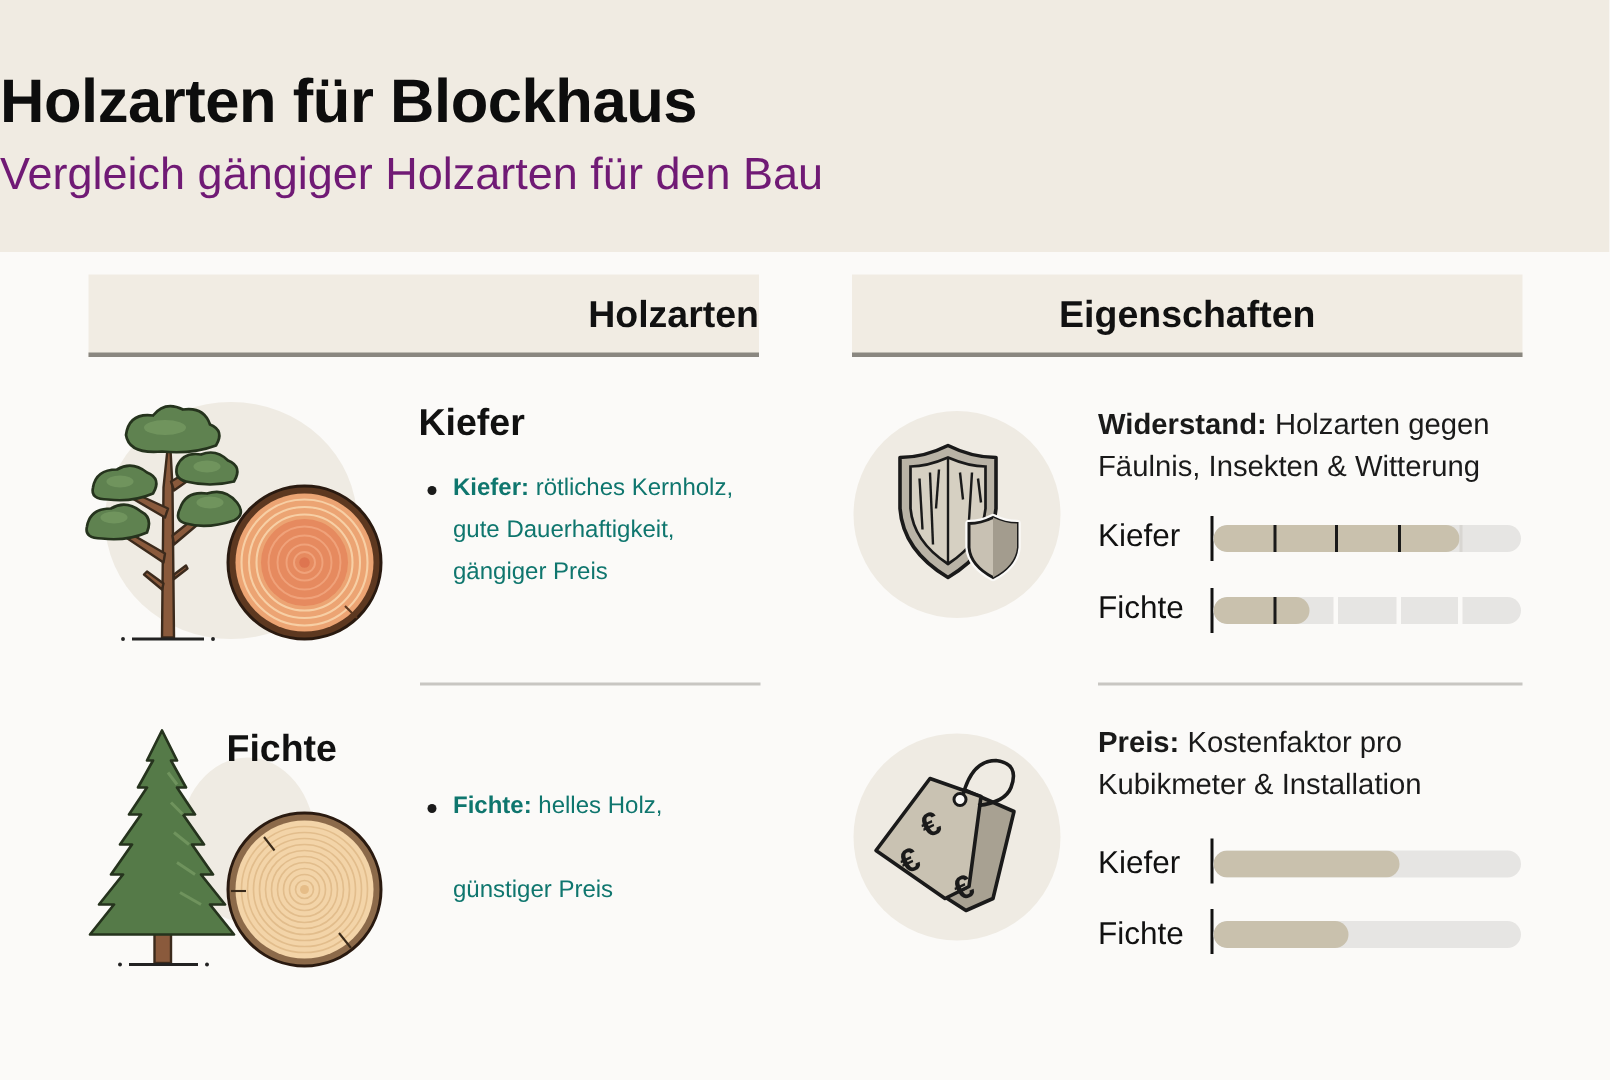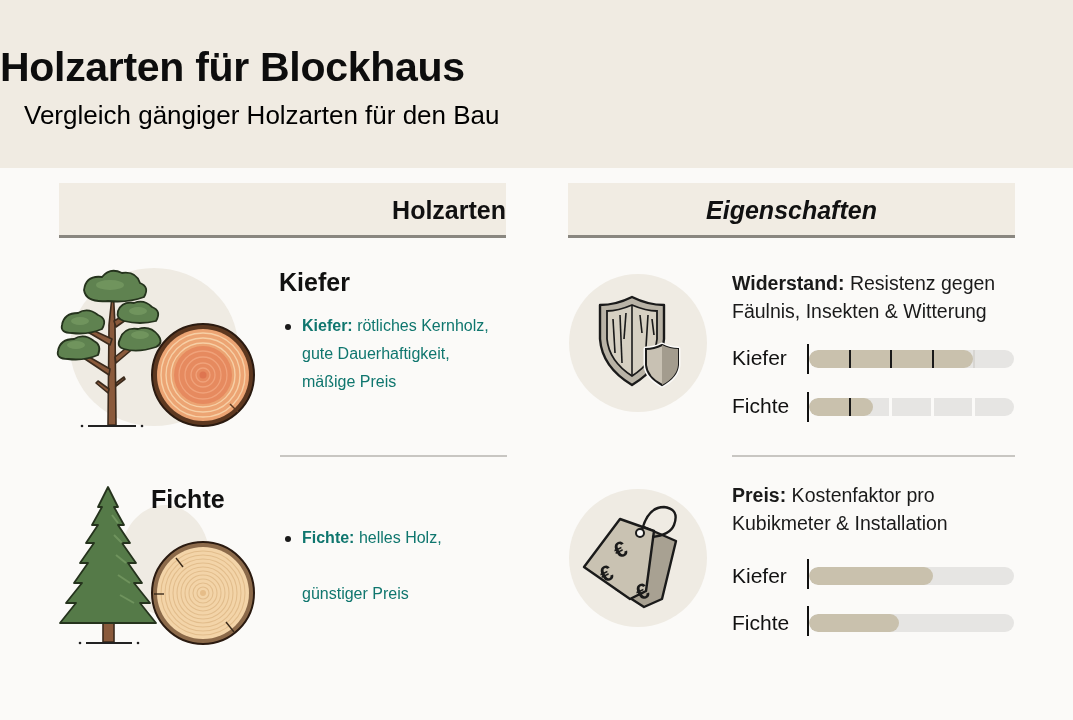--- a/index.html
+++ b/index.html
@@ -13,31 +13,31 @@
   .hero {
     position: absolute; left: 0; top: 0; width: 1073px; height: 168px;
     background: #f0ebe2;
   }
   .hero h1 {
     position: absolute; left: 0; right: 0; top: 44px;
     font-size: 41px; font-weight: 700; letter-spacing: -0.3px; color: #0d0d0d;
   }
   .hero .sub {
     position: absolute; left: 0; right: 0; top: 100px;
-    font-size: 26px; font-weight: 400; color: #000000; padding-left: 24px;
+    font-size: 30px; font-weight: 400; color: #701a75;
   }
   .col-head {
     position: absolute; top: 183px; height: 55px;
     background: #f1ece3;
     border-bottom: 3px solid #8a8780;
     text-align: center; line-height: 54px;
     font-size: 25px; font-weight: 700; color: #111;
   }
   .col-head.left { left: 59px; width: 447px; text-align: right; }
-  .col-head.right { left: 568px; width: 447px; font-style: italic; }
+  .col-head.right { left: 568px; width: 447px; }
 
   .bg-circle { position: absolute; border-radius: 50%; background: #efebe3; }
 
   .wood-name {
     position: absolute; font-size: 25px; font-weight: 700; color: #111;
   }
   .bullet {
     position: absolute; font-size: 16px; line-height: 28px; color: #0f766e;
     padding-left: 20px;
   }
@@ -128,21 +128,21 @@
     </g>
     <circle cx="53" cy="53" r="3.5" fill="#de7550"></circle>
     <path d="M80 82 L88 90" stroke="#5d3820" stroke-width="1.4"></path>
   </svg>
 
   <div class="wood-name" style="left:279px;top:268px;">Kiefer</div>
   <div class="bullet" style="left:282px;top:312px;width:240px;">
     <b>Kiefer: </b>
     <span>rötliches Kernholz,</span><br>
     <span>gute Dauerhaftigkeit,</span><br>
-    <span>mäßige Preis</span>
+    <span>gängiger Preis</span>
   </div>
 </div>
 
 <div class="divider" style="left:280px;top:455px;width:227px;"></div>
 
 <div>
   <div class="bg-circle" style="left:120px;top:505px;width:90px;height:110px;"></div>
 
   <svg style="left:58px;top:485px;" width="100" height="162" viewBox="0 0 100 162">
     <rect x="45" y="135" width="11" height="22" fill="#8a5a3c" stroke="#3b2a1c" stroke-width="1.6"></rect>
@@ -202,21 +202,21 @@
       <path d="M44 22 L46 40"></path>
         <path d="M52 22 L50 54"></path>
         <path d="M56 26 L58 42"></path>
     </g>
     <path d="M66 52 Q58 56 50 56 L50 72 Q51 84 66 92 Q81 84 82 72 L82 56 Q74 56 66 52 Z" fill="#b9b3a6" stroke="#fbfaf8" stroke-width="5" stroke-linejoin="round"></path>
     <path d="M66 52 Q58 56 50 56 L50 72 Q51 84 66 92 Q81 84 82 72 L82 56 Q74 56 66 52 Z" fill="#c8c1b3" stroke="#1a1a1a" stroke-width="2"></path>
     <path d="M66 52 L66 92 Q81 84 82 72 L82 56 Q74 56 66 52 Z" fill="#a39c8e"></path>
   </svg>
 
   <div class="prop-text" style="left:732px;top:269px;width:290px;">
-    <b>Widerstand:</b><span> Resistenz gegen</span><br>
+    <b>Widerstand:</b><span> Holzarten gegen</span><br>
     <span>Fäulnis, Insekten &amp; Witterung</span>
   </div>
 
   <div class="bar-label" style="left:732px;top:346px;">Kiefer</div>
   <div class="bar-axis" style="left:807px;top:344px;"></div>
   <div class="bar-track" style="left:809px;top:350px;width:205px;">
     <div class="bar-fill" style="width:164px;"></div>
     <div class="tick" style="left:40px;"></div>
     <div class="tick" style="left:81px;"></div>
     <div class="tick" style="left:123px;"></div>

